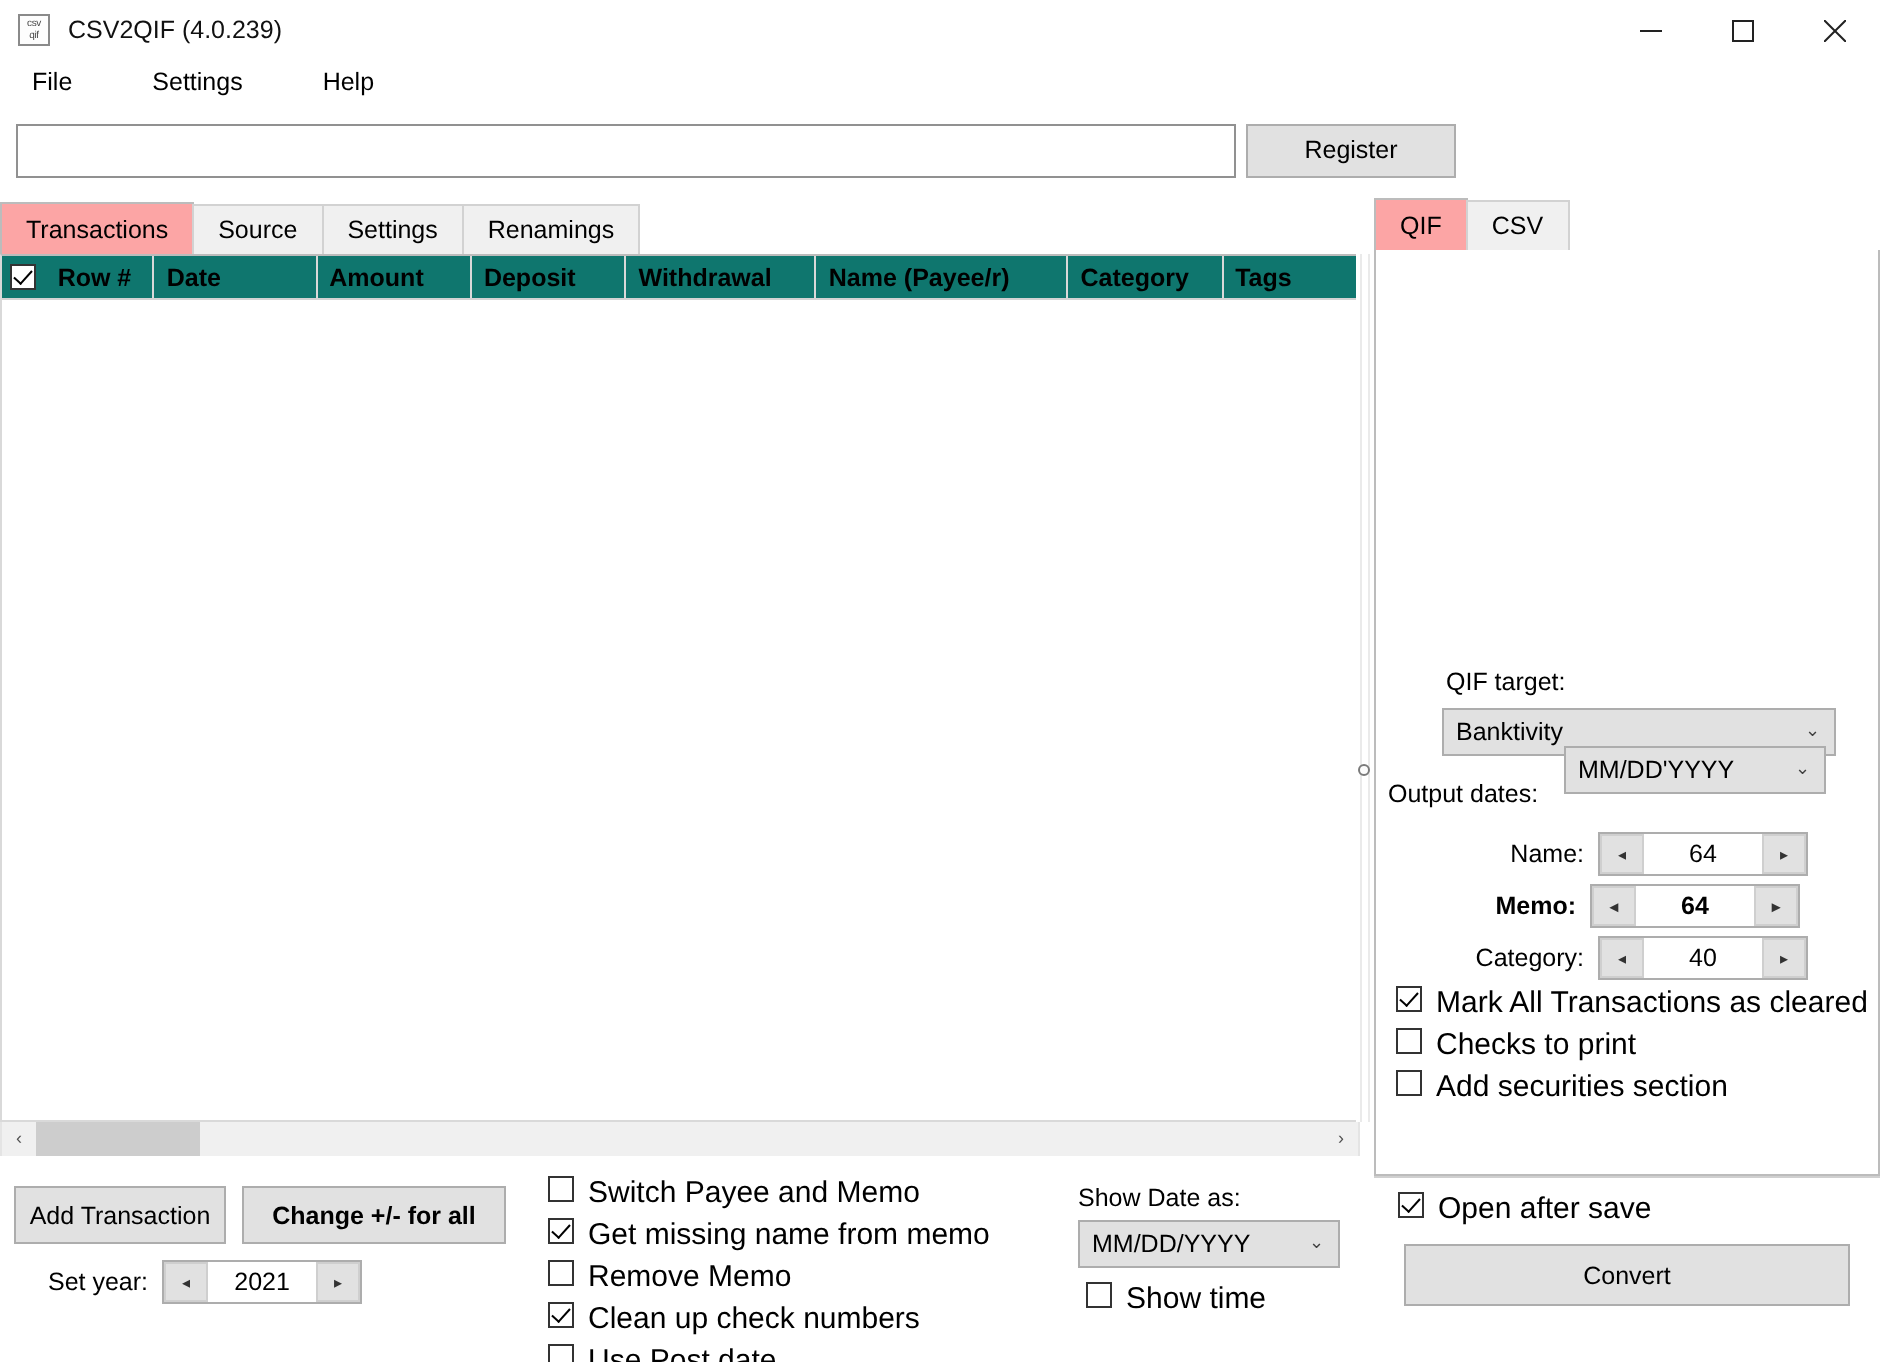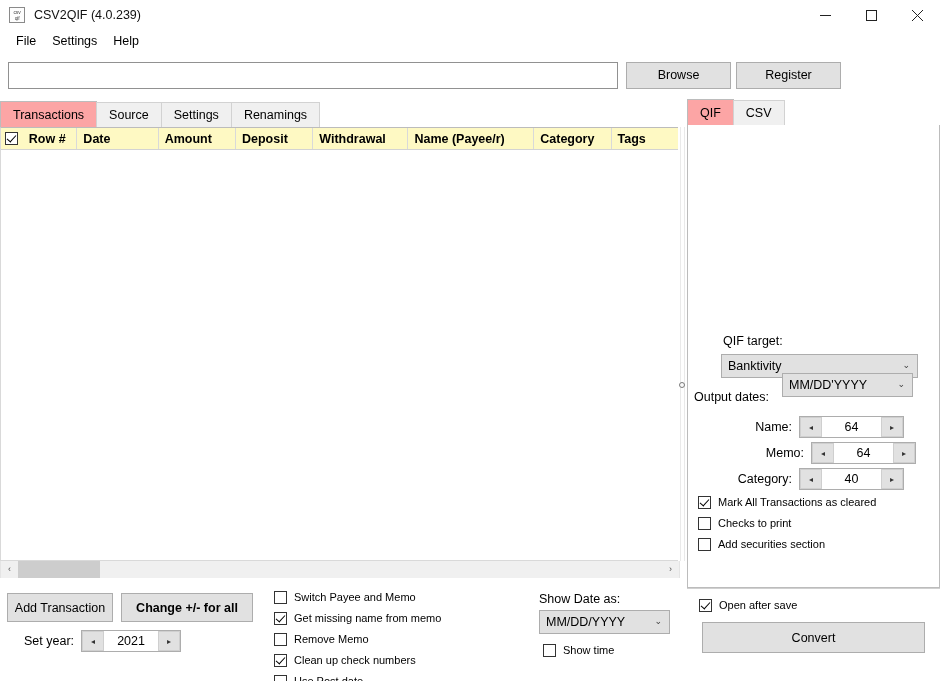--- a/index.html
+++ b/index.html
@@ -36,21 +36,21 @@
   .wincontrols { position: absolute; right: 0; top: 0; height: 30px; display: flex; }
   .wincontrols div {
     width: 46px; height: 30px;
     display: flex; align-items: center; justify-content: center;
     color: #222;
   }
 
   
   #menubar {
     height: 22px; display: flex; align-items: center;
-    padding-left: 8px; background: #ffffff;
+    padding-left: 8px; background: #ffffff; gap: 24px;
   }
   #menubar .menu-item {
     padding: 2px 8px; font-size: 12.5px; color: #000;
   }
 
   
   #toolbar {
     position: absolute; top: 60px; left: 0; width: 940px; height: 30px;
     display: flex; align-items: center;
   }
@@ -103,21 +103,21 @@
     position: absolute; top: 127px; left: 0;
     width: 680px; height: 434px;
     background: #ffffff;
     border: 1px solid #d9d9d9;
     border-top: 1px solid #bcbcbc;
     overflow: hidden;
   }
   #table-header {
     height: 22px;
     display: flex;
-    background: #fef9c3;
+    background: #0f766e;
     border-bottom: 1px solid #d3d3d3;
   }
   .th {
     display: flex; align-items: center;
     font-size: 12.5px; font-weight: bold;
     border-right: 1px solid #d9d9d9;
     padding-left: 6px;
     color: #000;
     height: 100%;
     overflow: hidden; white-space: nowrap;
@@ -205,23 +205,23 @@
   .spin .sval {
     flex: 1; text-align: center;
     font-size: 12.5px; color: #000;
     background: #ffffff;
   }
   #setyear-spin { width: 100px; }
 
   
   #bottom-mid { position: absolute; top: 588px; left: 274px; width: 255px; }
   .chk-row {
-    display: flex; align-items: center;
+    display: flex; align-items: flex-start;
     height: 18px; margin-bottom: 3px;
-    font-size: 11px;
+    font-size: 15px;
   }
   .chk-row .lbl { margin-left: 7px; }
 
   
   #bottom-dates { position: absolute; top: 592px; left: 539px; width: 140px; }
   #show-dates-label { font-size: 12.5px; margin-bottom: 4px; }
   .combo {
     height: 24px; width: 131px;
     background: #e1e1e1;
     border: 1px solid #adadad;
@@ -255,21 +255,21 @@
   #output-dates-label { position: absolute; left: 6px; top: 265px; font-size: 12.5px; }
   #output-dates-combo { position: absolute; left: 94px; top: 248px; width: 131px; height: 24px; }
 
   .spin-row {
     position: absolute; display: flex; align-items: center;
   }
   .spin-row .srlabel { width: 84px; text-align: right; font-size: 12.5px; margin-right: 7px; }
   .spin-row .spin { width: 105px; }
 
   #row-name     { left: 20px; top: 291px; }
-  #row-memo     { left: 32px; top: 317px; }
+  #row-memo     { left: 16px; top: 317px; font-weight: bold; }
   #row-category { left: 20px; top: 343px; }
 
   #qif-checks { position: absolute; left: 10px; top: 368px; width: 240px; }
 
   #bottom-right { position: absolute; left: 687px; top: 596px; width: 253px; }
   #open-after-save-row { margin-left: 12px; }
   #btn-convert {
     position: absolute; left: 15px; top: 26px;
     width: 223px; height: 31px;
   }
@@ -305,21 +305,20 @@
 </div>
 
 <div id="menubar">
   <div class="menu-item">File</div>
   <div class="menu-item">Settings</div>
   <div class="menu-item">Help</div>
 </div>
 
 <div id="toolbar">
   <input id="path-input" type="text" placeholder="" style="">
-  <div class="btn" id="btn-browse">Browse</div>
   <div class="btn" id="btn-register">Register</div>
 </div>
 
 <div id="left-tabs">
   <div class="tab active">Transactions</div>
   <div class="tab">Source</div>
   <div class="tab">Settings</div>
   <div class="tab">Renamings</div>
 </div>
 

